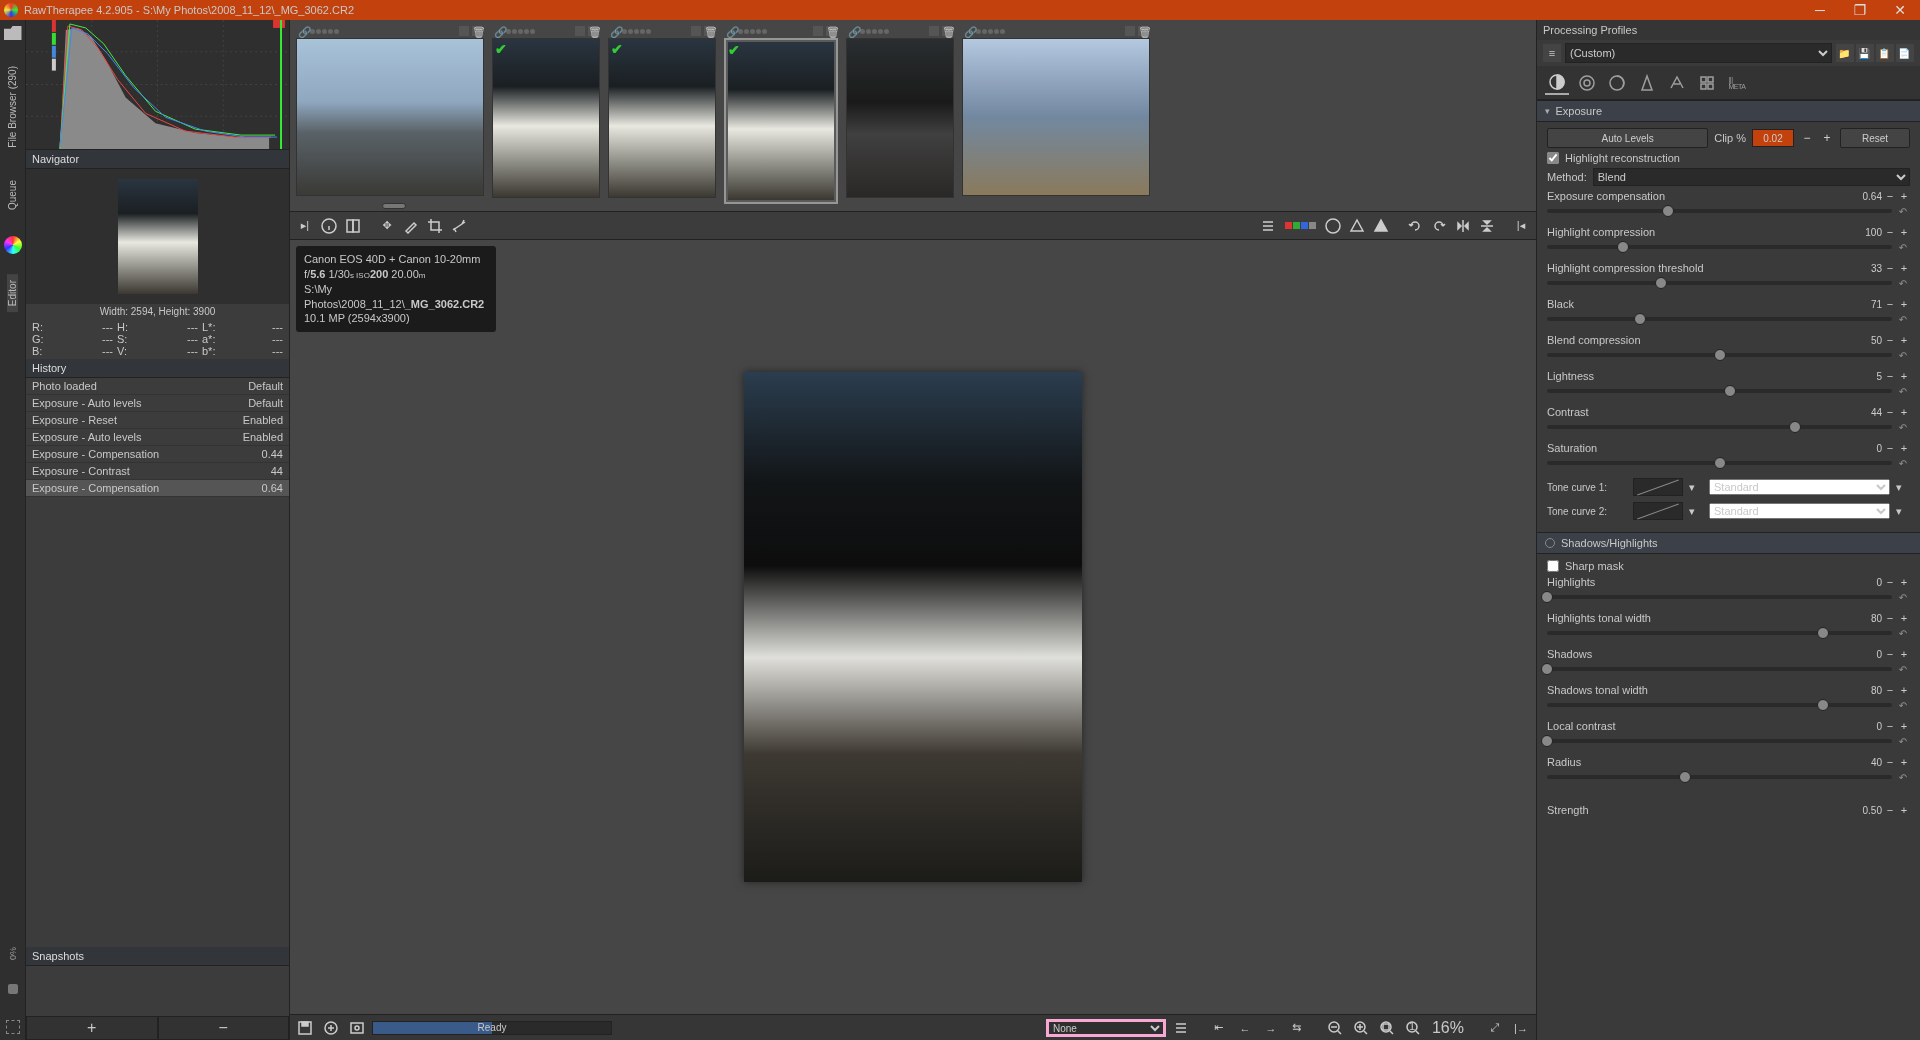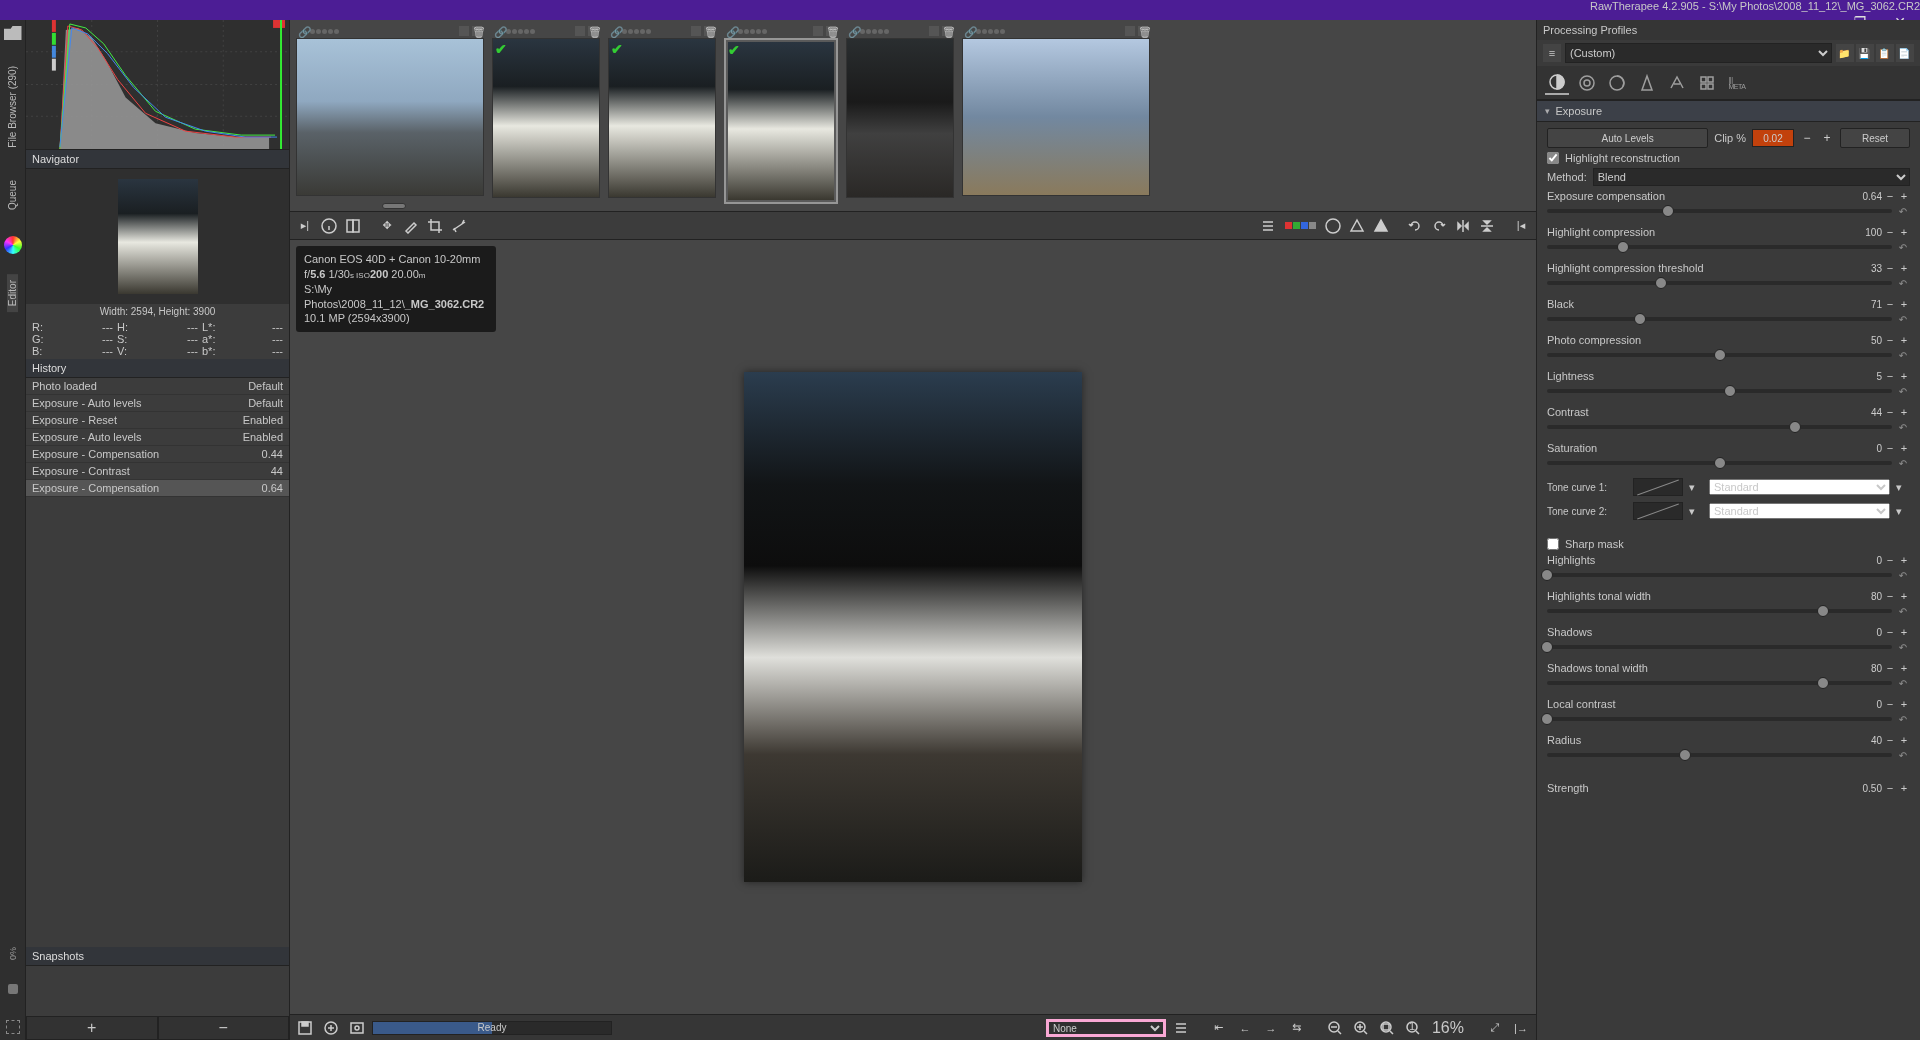--- a/index.html
+++ b/index.html
@@ -1,19 +1,19 @@
 <!DOCTYPE html>
 <html><head>
 <meta charset="utf-8">
 <style>
 * { margin:0; padding:0; box-sizing:border-box; font-family:"Segoe UI",Tahoma,sans-serif; font-size:11px; color:#c8c8c8; }
 body { background:#363636; width:1920px; height:1040px; overflow:hidden; user-select:none; }
 
 
-.titlebar { height:20px; background:#4c1d95; display:flex; align-items:flex-end; padding-left:4px;flex-direction:column; }
+.titlebar { height:20px; background:#c2410c; display:flex; align-items:center; padding-left:4px; }
 .titlebar .logo { width:14px; height:14px; border-radius:50%; background:conic-gradient(#e33,#3e3,#33e,#ee3,#e33); margin-right:6px; }
 .titlebar .winbtns { margin-left:auto; display:flex; }
 .titlebar .winbtns div { width:40px; height:20px; display:flex; align-items:center; justify-content:center; font-size:14px; color:#ddd; }
 
 
 .app { display:flex; height:1020px; }
 .leftvtabs { width:26px; background:#2f2f2f; display:flex; flex-direction:column; align-items:center; padding-top:6px; gap:20px; border-right:1px solid #222; }
 .vtab { writing-mode:vertical-rl; transform:rotate(180deg); padding:6px 0; font-size:10px; color:#bbb; }
 .vtab.sel { background:#444; }
 .circle-icon { width:18px; height:18px; border-radius:50%; background:conic-gradient(#f33,#ff3,#3f3,#3ff,#33f,#f3f,#f33); }
@@ -697,21 +697,21 @@
               </div>
               <div class="track">
                 <div class="rail">
                   <div class="knob" style="left:calc(27% - 6px)"></div>
                 </div>
                 <span class="undo">↶</span>
               </div>
             </div>
             <div class="slider-row">
               <div class="top">
-                <span>Photo compression</span>
+                <span>Blend compression</span>
                 <span class="val">
                   <input value="50" style="">
                   <span class="pm">−</span>
                   <span class="pm">+</span>
                 </span>
               </div>
               <div class="track">
                 <div class="rail">
                   <div class="knob" style="left:calc(50% - 6px)"></div>
                 </div>
@@ -776,20 +776,24 @@
         </div>
         <div class="curve-row">
           <span class="lbl">Tone curve 2:</span>
           <div class="curvebox"></div>
             <span class="dd">▾</span>
           <select><option>Standard</option></select>
             <span class="dd">▾</span>
         </div>
       </div>
 
+      <div class="tool-section-hdr">
+        <span class="pwr"></span>
+        <span>Shadows/Highlights</span>
+      </div>
       <div class="tool-body">
         <div class="ctrl-row">
           <input type="checkbox" style="">
           <span>Sharp mask</span>
         </div>
         <div id="sh-sliders">
             <div class="slider-row">
               <div class="top">
                 <span>Highlights</span>
                 <span class="val">

